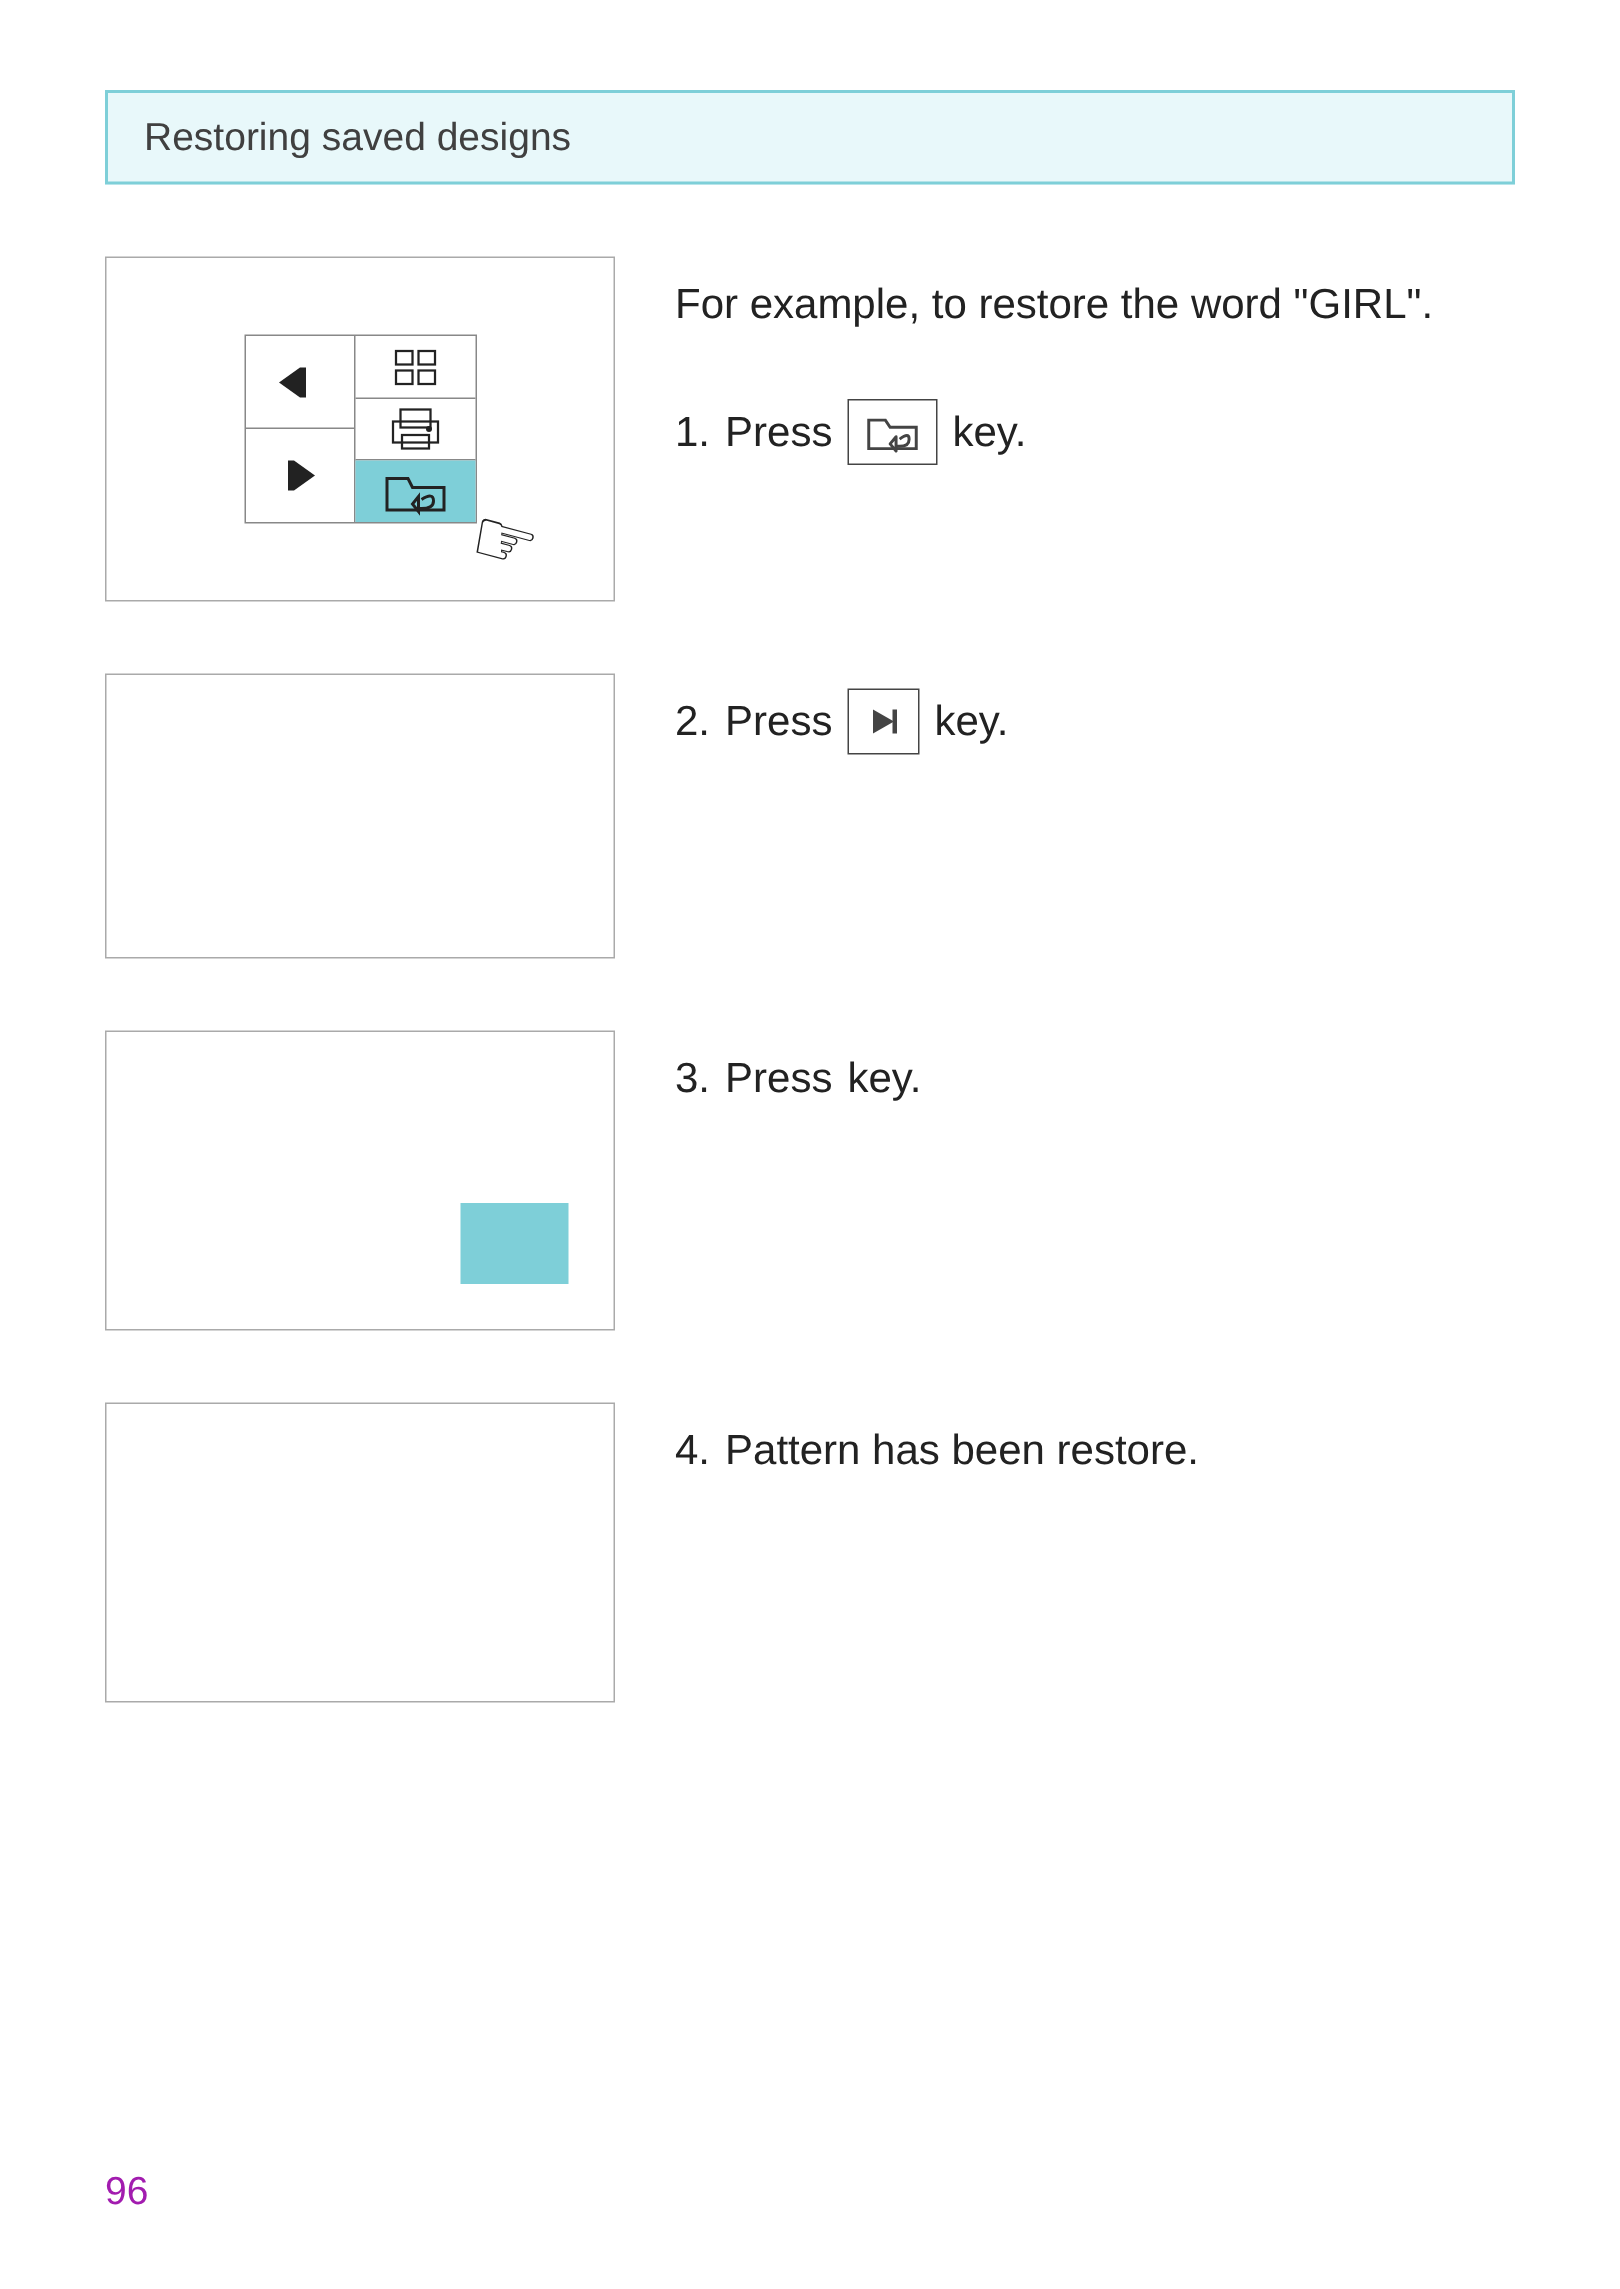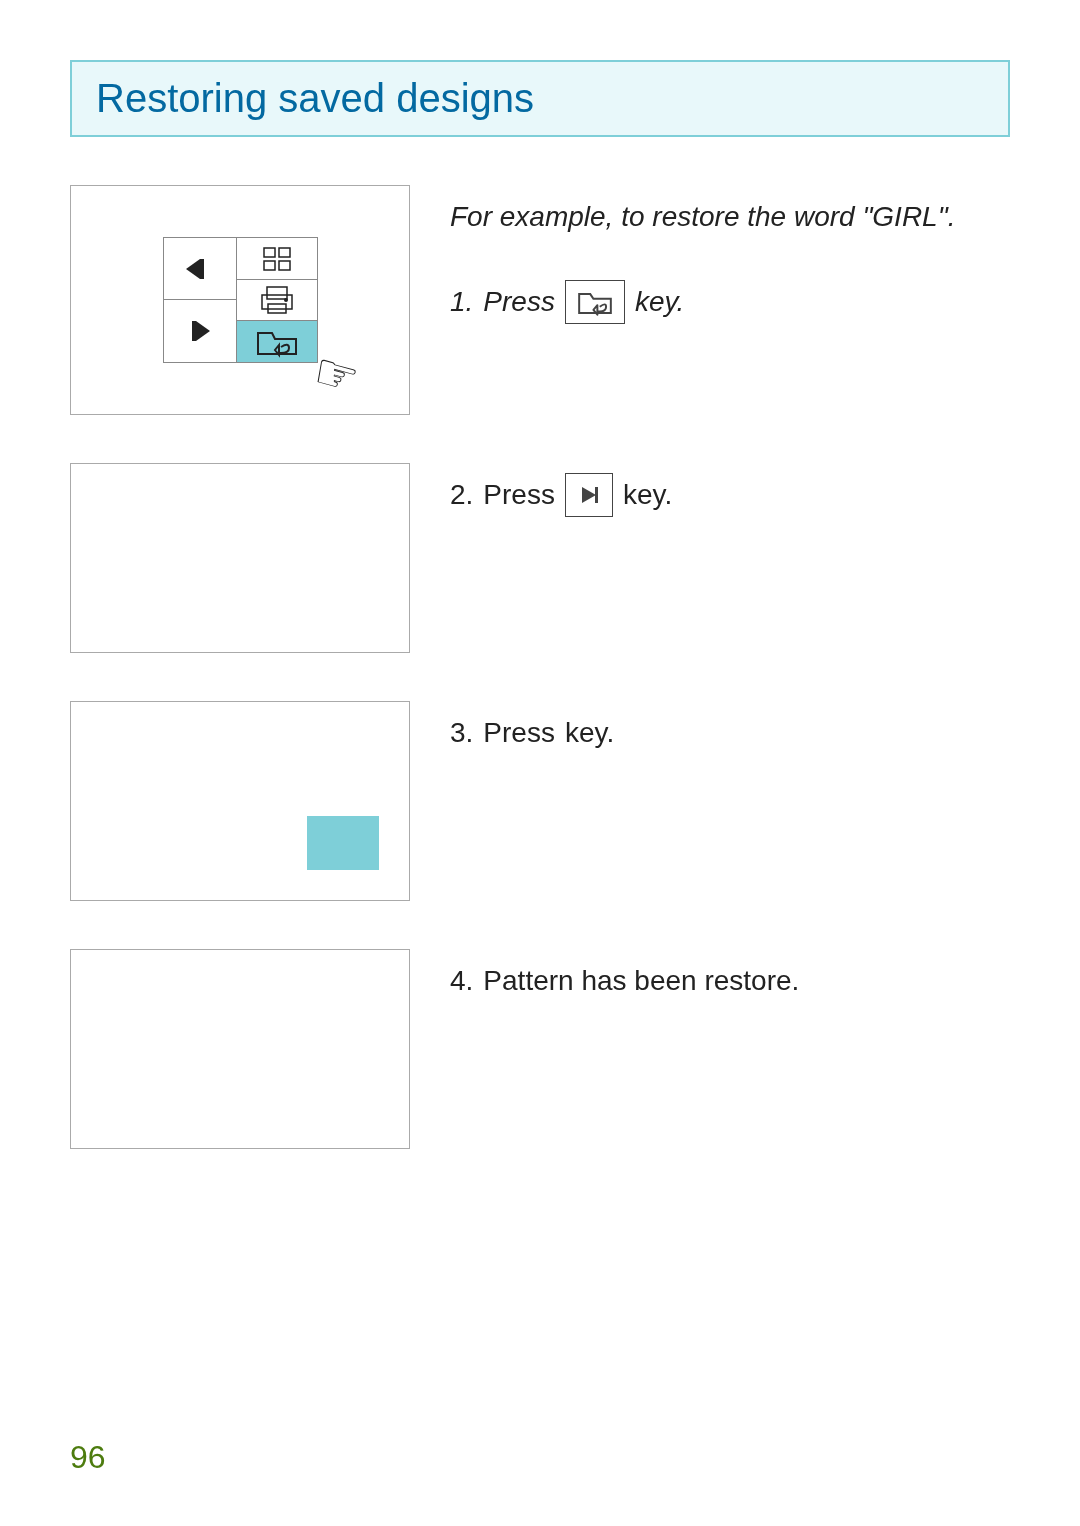--- a/index.html
+++ b/index.html
@@ -20,23 +20,23 @@
     
     .title-bar {
       border: 2px solid #7ecfd8;
       background: #e8f8fa;
       padding: 14px 24px;
       margin-bottom: 48px;
       display: flex;
       align-items: center;
     }
     .title-bar-text {
-      font-size: 40px;
+      font-size: 26px;
       font-weight: normal;
-      color: #0369a1;
+      color: #404040;
     }
 
     
     .step-row {
       display: flex;
       flex-direction: row;
       align-items: flex-start;
       margin-bottom: 48px;
       gap: 40px;
     }
@@ -86,22 +86,22 @@
     
     .icon-restore {
       width: 38px;
       height: 34px;
     }
 
     .page-number {
       position: absolute;
       bottom: 50px;
       left: 70px;
-      font-size: 32px;
-      color: #4d7c0f;
+      font-size: 26px;
+      color: #a21caf;
     }
   </style>
 </head>
 <body>
 
 <div class="page-container">
     <div class="title-bar">
       <span class="title-bar-text">Restoring saved designs</span>
     </div>
     <div class="step-row">
@@ -143,21 +143,21 @@
           <div style="width:80px;height:41px;background:#7ecfd8;display:flex;align-items:center;justify-content:center;position:relative;">
             <svg width="44" height="36" viewBox="0 0 44 36">
               <path d="M3,9 L3,30 L41,30 L41,15 L20,15 L17,9 Z" fill="none" stroke="#222" stroke-width="2"></path>
               <path d="M26,23 Q34,18 34,24 Q34,29 26,29 L24,29 L24,21 L20,26 L24,31 L24,29" fill="none" stroke="#222" stroke-width="2"></path>
             </svg>
             <div style="position:absolute;bottom:-38px;right:-42px;font-size:50px;line-height:1;transform:rotate(15deg);color:#222;">☞</div>
           </div>
         </div>
       </div>
     </div>
-      <div class="step-instruction" style="flex-direction: column; gap: 20px; font-style: italic;">
+      <div class="step-instruction" style="flex-direction: column; gap: 20px;">
     <div style="font-size:28px;margin-bottom:20px;">For example, to restore the word "GIRL".</div>
     <div style="display:flex;align-items:center;gap:10px;">
       <span>1.</span>
       <span>Press</span>
       <span class="key-box">
             <svg class="icon-restore" viewBox="0 0 48 40">
       <path d="M4,10 L4,34 L44,34 L44,16 L22,16 L18,10 Z" fill="none" stroke="#444" stroke-width="2.5"></path>
       <path d="M30,26 Q38,20 38,26 Q38,32 30,32 L27,32 L27,24 L22,30 L27,36 L27,32" fill="none" stroke="#444" stroke-width="2.5" stroke-linejoin="round"></path>
     </svg>
           </span>

